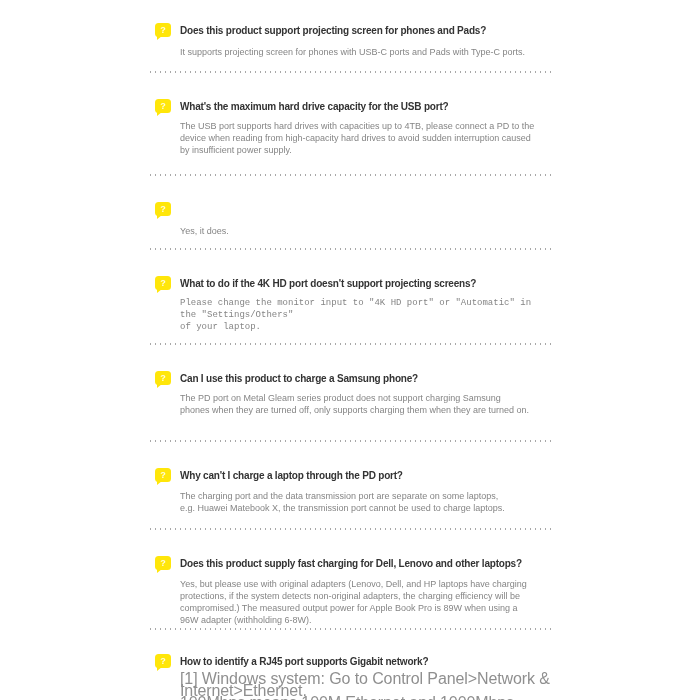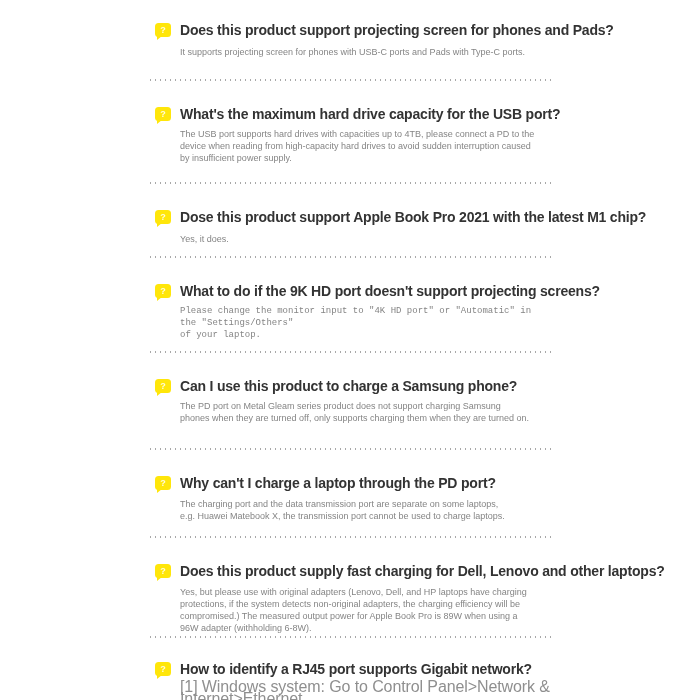--- a/index.html
+++ b/index.html
@@ -52,21 +52,21 @@
     border-right: 5px solid transparent;
   }
   .q-glyph {
     font-size: 9px;
     font-weight: 700;
     color: rgba(255, 255, 255, 0.85);
     line-height: 1;
     transform: translateY(-0.5px);
   }
   .question {
-    font-size: 14px;
+    font-size: 10px;
     font-weight: 700;
     color: #333333;
     letter-spacing: -0.2px;
     white-space: nowrap;
     line-height: 15px;
   }
   .answer {
     margin-left: 32px;
     font-size: 9px;
     line-height: 12px;
@@ -85,21 +85,21 @@
     width: 100%;
     background-image: radial-gradient(circle, #a8a8a8 0.9px, rgba(255,255,255,0) 1.1px);
     background-size: 5px 2px;
     background-repeat: repeat-x;
     background-position: 0 50%;
     margin-bottom: 25px;
   }
 
   
   .faq-item:nth-child(1) .q-row  { margin-bottom: 8px; }
-  .faq-item:nth-child(1) .answer { margin-bottom: 21px; }
+  .faq-item:nth-child(1) .answer { margin-bottom: 13px; }
   .faq-item:nth-child(2) .q-row  { margin-bottom: 6px; }
   .faq-item:nth-child(2) .answer { margin-bottom: 18px; }
   .faq-item:nth-child(3) .q-row  { margin-bottom: 8px; }
   .faq-item:nth-child(3) .answer { margin-bottom: 11px; }
   .faq-item:nth-child(4) .q-row  { margin-bottom: 6px; }
   .faq-item:nth-child(4) .answer { margin-bottom: 10px; font-family: Liberation Mono, monospace; }
   .faq-item:nth-child(5) .q-row  { margin-bottom: 6px; }
   .faq-item:nth-child(5) .answer { margin-bottom: 24px; }
   .faq-item:nth-child(6) .q-row  { margin-bottom: 7px; }
   .faq-item:nth-child(6) .answer { margin-bottom: 14px; }
@@ -136,32 +136,31 @@
 device when reading from high-capacity hard drives to avoid sudden interruption caused
 by insufficient power supply.</div>
       <div class="divider"></div>
     </div>
 
     <div class="faq-item">
       <div class="q-row">
         <span class="q-icon">
             <span class="q-glyph">?</span>
           </span>
-        <span class="question">Dose this product support Apple Book Pro 2021 with the latest M1 chip?</span>
       </div>
       <div class="answer">Yes, it does.</div>
       <div class="divider"></div>
     </div>
 
     <div class="faq-item">
       <div class="q-row">
         <span class="q-icon">
             <span class="q-glyph">?</span>
           </span>
-        <span class="question">What to do if the 9K HD port doesn't support projecting screens?</span>
+        <span class="question">What to do if the 4K HD port doesn't support projecting screens?</span>
       </div>
       <div class="answer">Please change the monitor input to "4K HD port" or "Automatic" in the "Settings/Others"
 of your laptop.</div>
       <div class="divider"></div>
     </div>
 
     <div class="faq-item">
       <div class="q-row">
         <span class="q-icon">
             <span class="q-glyph">?</span>

